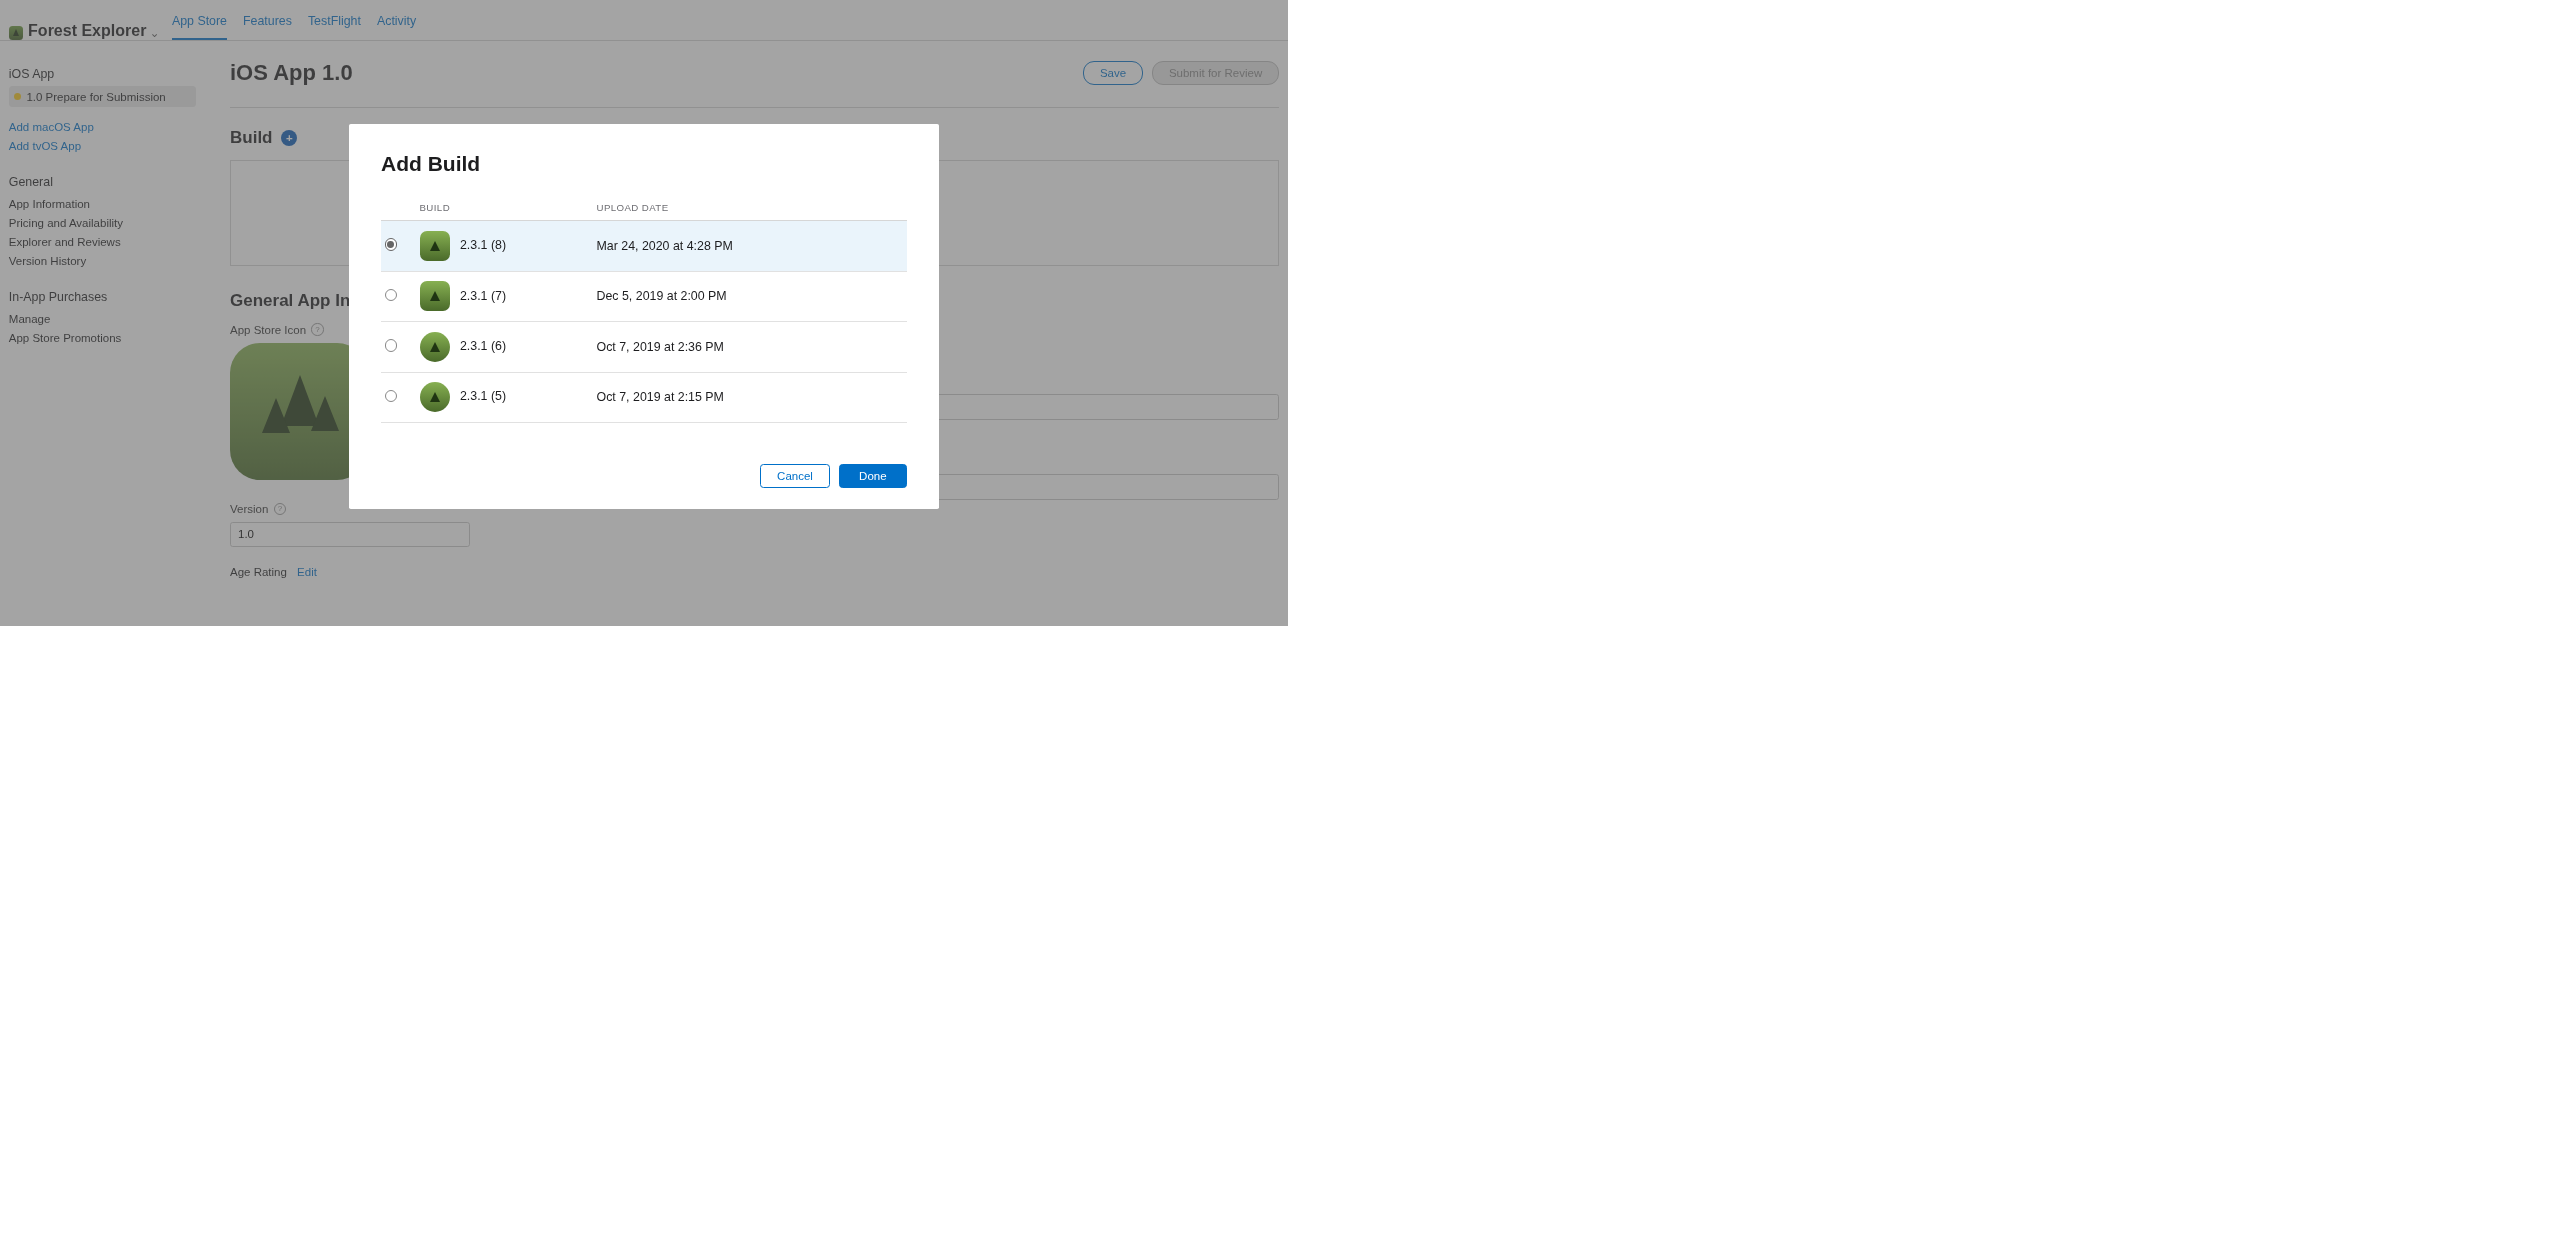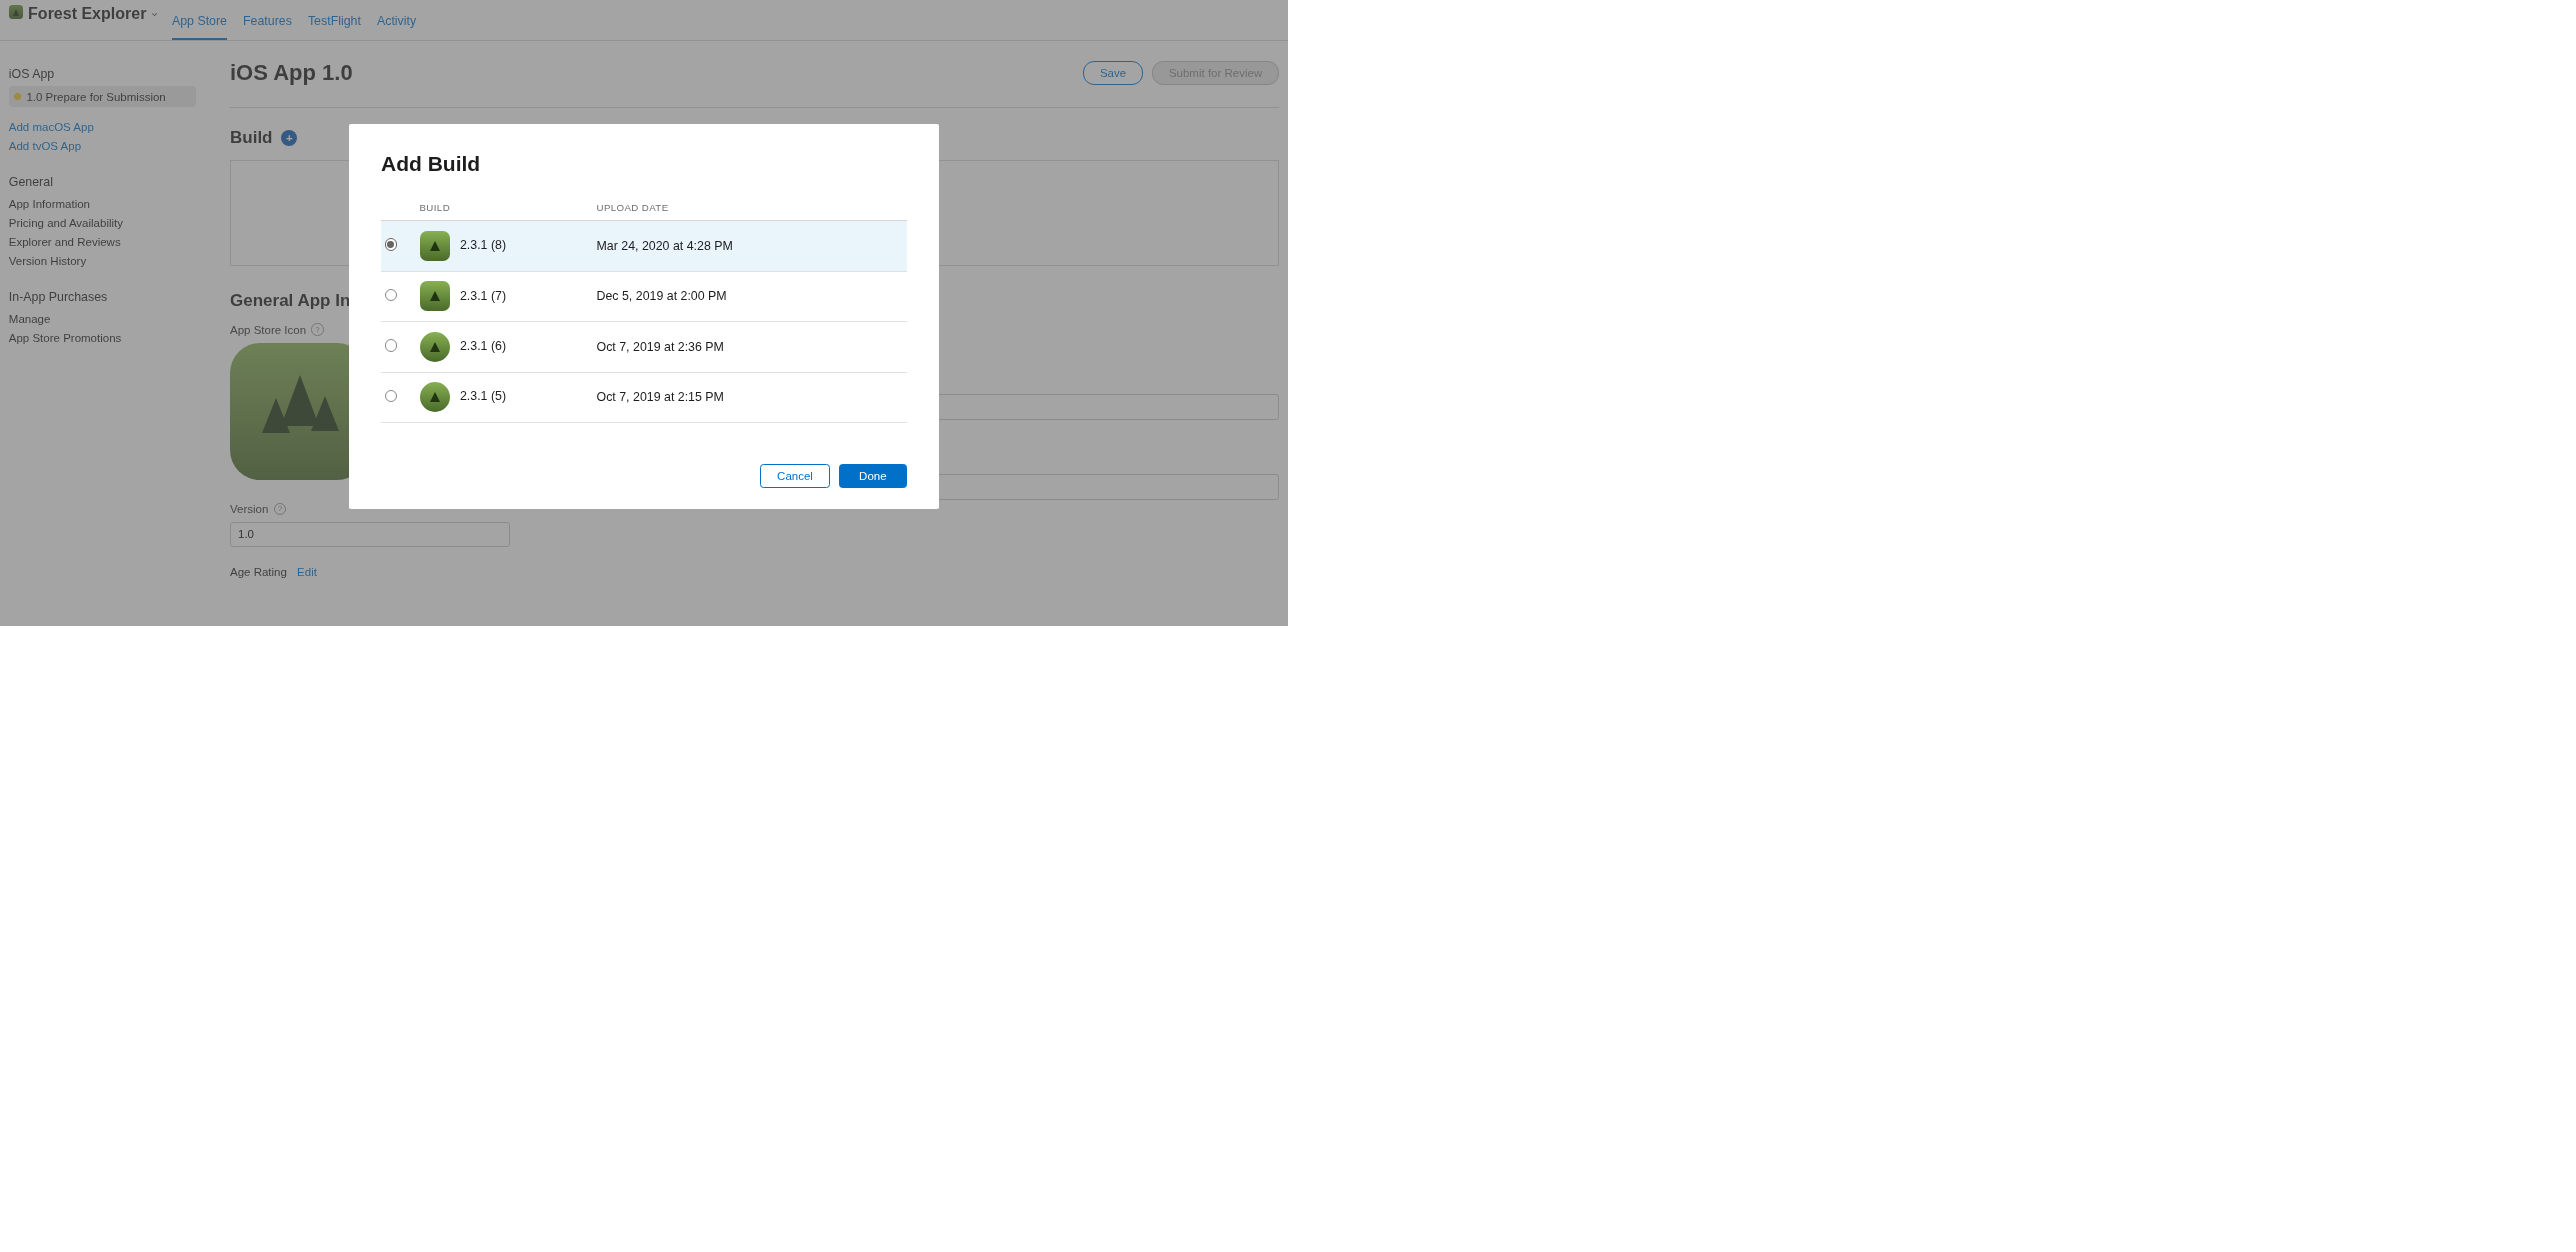--- a/index.html
+++ b/index.html
@@ -7,21 +7,21 @@
   font-family: -apple-system, BlinkMacSystemFont, "Segoe UI", Helvetica, Arial, sans-serif;
   background: #fff;
   color: #1d1d1f;
   position: relative;
   width: 1288px;
   height: 626px;
   overflow: hidden;
 }
 .topbar {
   display: flex;
-  align-items: flex-start;
+  align-items: flex-end;
   padding: 5.3px 8.8px 0 8.8px;
   border-bottom: 0.9px solid #d6d6d6;
 }
 .app-icon-sm {
   width: 14px; height: 14px;
   border-radius: 3.5px;
   background: linear-gradient(#6a9a3a,#3d5a23);
   display: inline-flex;
   align-items: center; justify-content: center;
   margin-right: 5.3px;
@@ -113,21 +113,21 @@
 .big-app-icon {
   width: 137px; height: 137px; border-radius: 30px;
   background: linear-gradient(#87b052,#4a6a2a);
   position: relative;
 }
 .big-tree { position: absolute; width: 0; height: 0; border-left-style: solid; border-right-style: solid; border-bottom-style: solid; border-left-color: transparent; border-right-color: transparent; border-bottom-color: #1f3512; }
 .input-text {
   border: 0.9px solid #c8c8c8;
   padding: 5.3px 7px;
   font-size: 11.5px;
-  width: 280px;
+  width: 240px;
   border-radius: 2.7px;
 }
 .edit-link { color: #0070c9; font-size: 11.5px; margin-left: 7px; }
 .right-col-input { position: absolute; left: 671px; border: 0.9px solid #c8c8c8; height: 26.5px; border-radius: 2.7px; right: 8.8px; }
 
 .overlay {
   position: absolute; inset: 0;
   background: rgba(90,90,90,0.55);
   display: flex; align-items: flex-start; justify-content: center;
   padding-top: 124px;

